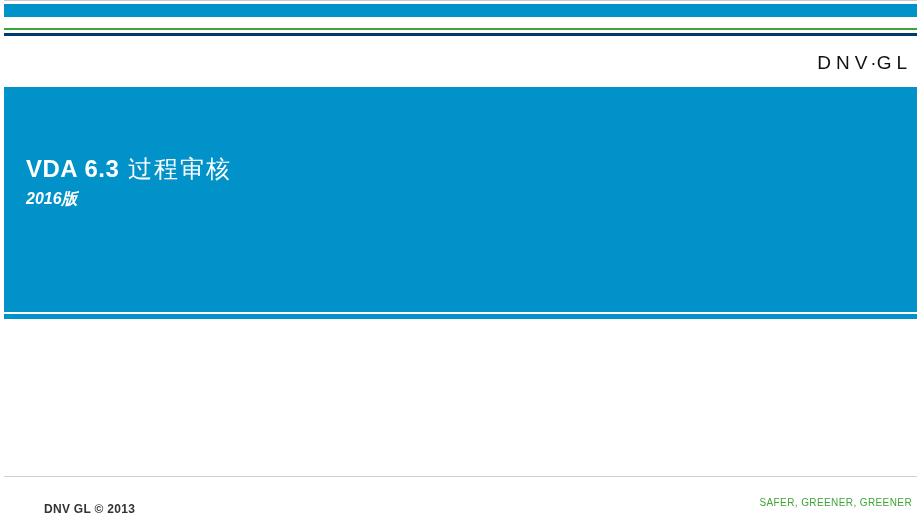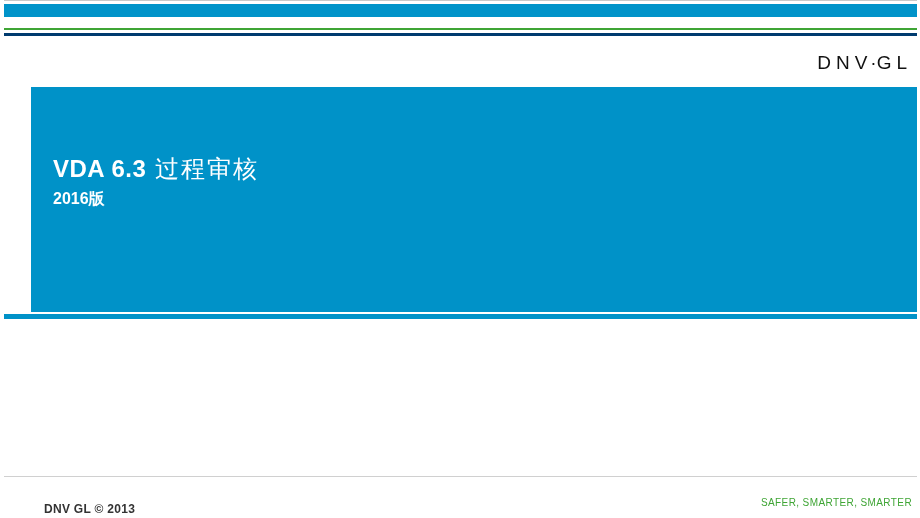--- a/index.html
+++ b/index.html
@@ -60,21 +60,20 @@
       letter-spacing: 2px;
       margin: 0 -2px 0 -2px;
     }
     .hero {
       position: absolute;
       top: 87px;
       left: 4px;
       right: 3px;
       height: 225px;
       background: #0092c8;
-      margin-left: 27px;
     }
     .hero-title {
       position: absolute;
       top: 66px;
       left: 22px;
       color: #ffffff;
       font-size: 24px;
       font-weight: 700;
       letter-spacing: 0.5px;
     }
@@ -82,20 +81,21 @@
       font-weight: 400;
       letter-spacing: 2px;
     }
     .hero-sub {
       position: absolute;
       top: 102px;
       left: 22px;
       color: #ffffff;
       font-size: 16px;
       font-weight: 700;
+      font-style: italic;
     }
     .mid-cyan-bar {
       position: absolute;
       top: 314px;
       left: 4px;
       right: 3px;
       height: 5px;
       background: #0092c8;
     }
     .bottom-divider {
@@ -140,13 +140,13 @@
   <div class="hero-title">
     <span>VDA 6.3</span><span class="thin"> 过程审核</span>
   </div>
   <div class="hero-sub">2016版</div>
 </div>
 
 <div class="mid-cyan-bar"></div>
 
 <div class="bottom-divider"></div>
 <div class="footer-left">DNV GL © 2013</div>
-<div class="footer-right">SAFER, SMARTER, SMARTER</div>
+<div class="footer-right">SAFER, GREENER, GREENER</div>
 
 </body></html>

